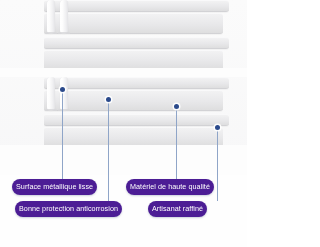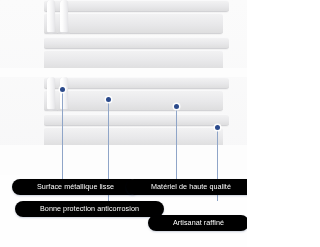--- a/index.html
+++ b/index.html
@@ -81,23 +81,23 @@
     box-shadow: 0 0 0 1.5px rgba(255,255,255,0.9);
   }
 
   
   .pill {
     position: absolute;
     display: flex;
     align-items: center;
     justify-content: center;
     height: 16px;
-    padding: 0 25px;
+    padding: 0 4px;
     border-radius: 9px;
-    background: #000000;
+    background: #4c1d95;
     color: #ffffff;
     font-size: 7.2px;
     line-height: 1;
     letter-spacing: .05px;
     white-space: nowrap;
     box-shadow: 0 1px 2px rgba(20,40,90,0.22);
   }
 </style>
 </head>
 <body>
@@ -139,16 +139,16 @@
       <div class="connector" style="left: 176px; top: 106px; height: 73px;"></div>
       <div class="dot" style="left: 176px; top: 104px;"></div>
       <div class="connector" style="left: 217px; top: 127px; height: 74px;"></div>
       <div class="dot" style="left: 217px; top: 125px;"></div>
     </div>
 
   <div id="pills-layer">
       <div class="pill" style="left: 12px; top: 179px;">Surface métallique lisse</div>
       <div class="pill" style="left: 15px; top: 201px;">Bonne protection anticorrosion</div>
       <div class="pill" style="left: 126px; top: 179px; text-align: center;">Matériel de haute qualité</div>
-      <div class="pill" style="left: 148px; top: 215px;">Artisanat raffiné</div>
+      <div class="pill" style="left: 148px; top: 201px;">Artisanat raffiné</div>
     </div>
 
 </div>
 
 </body></html>

